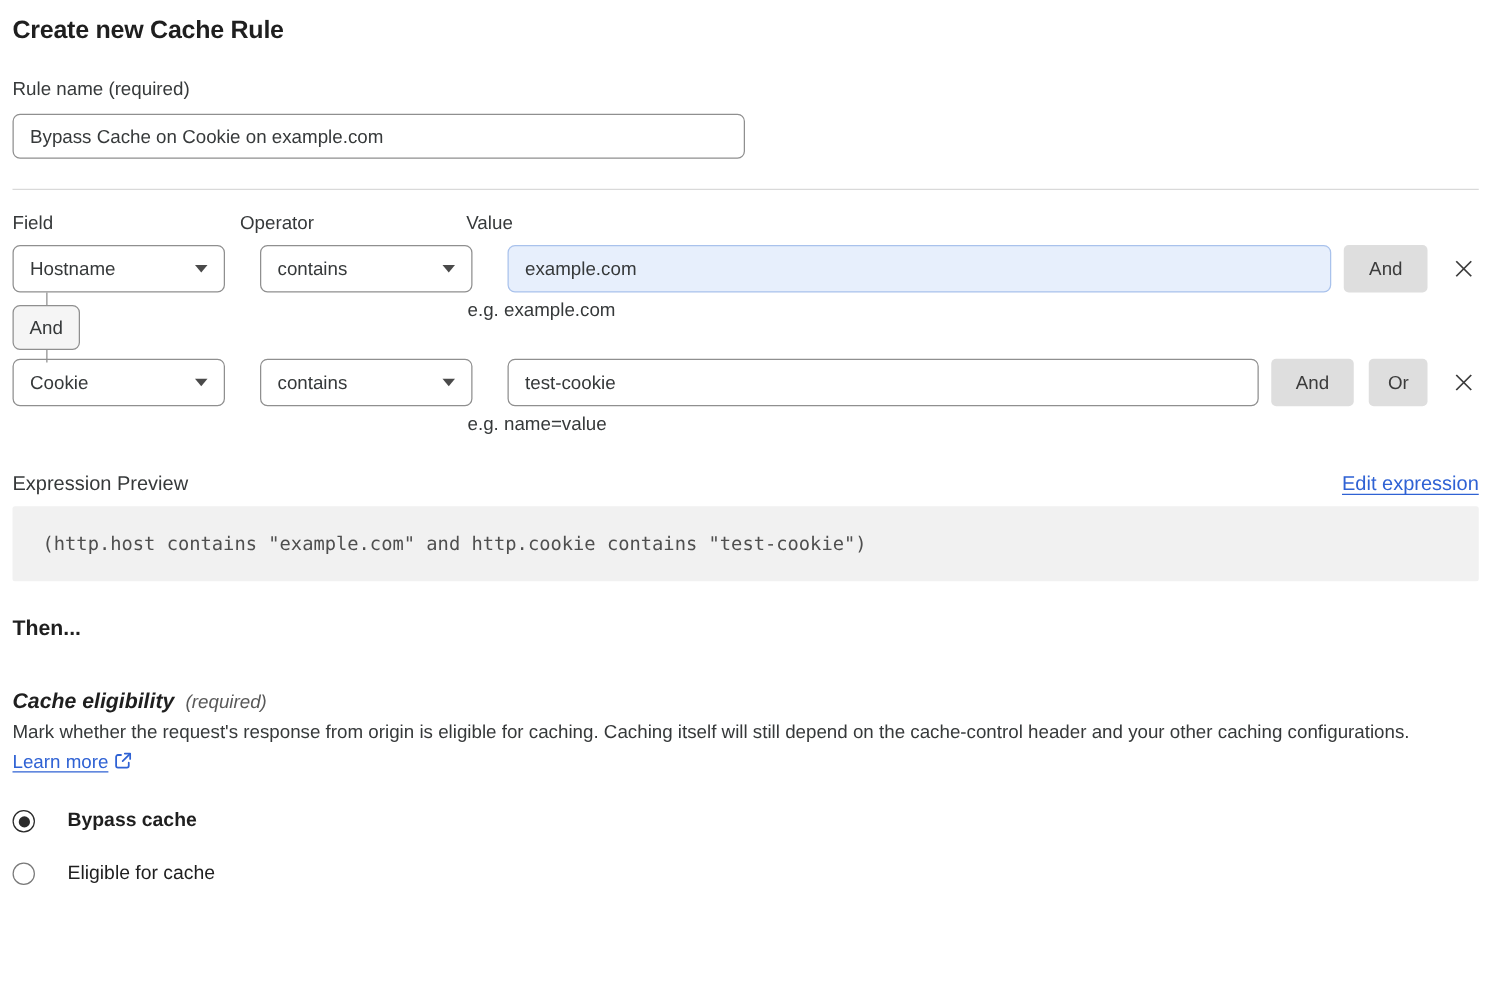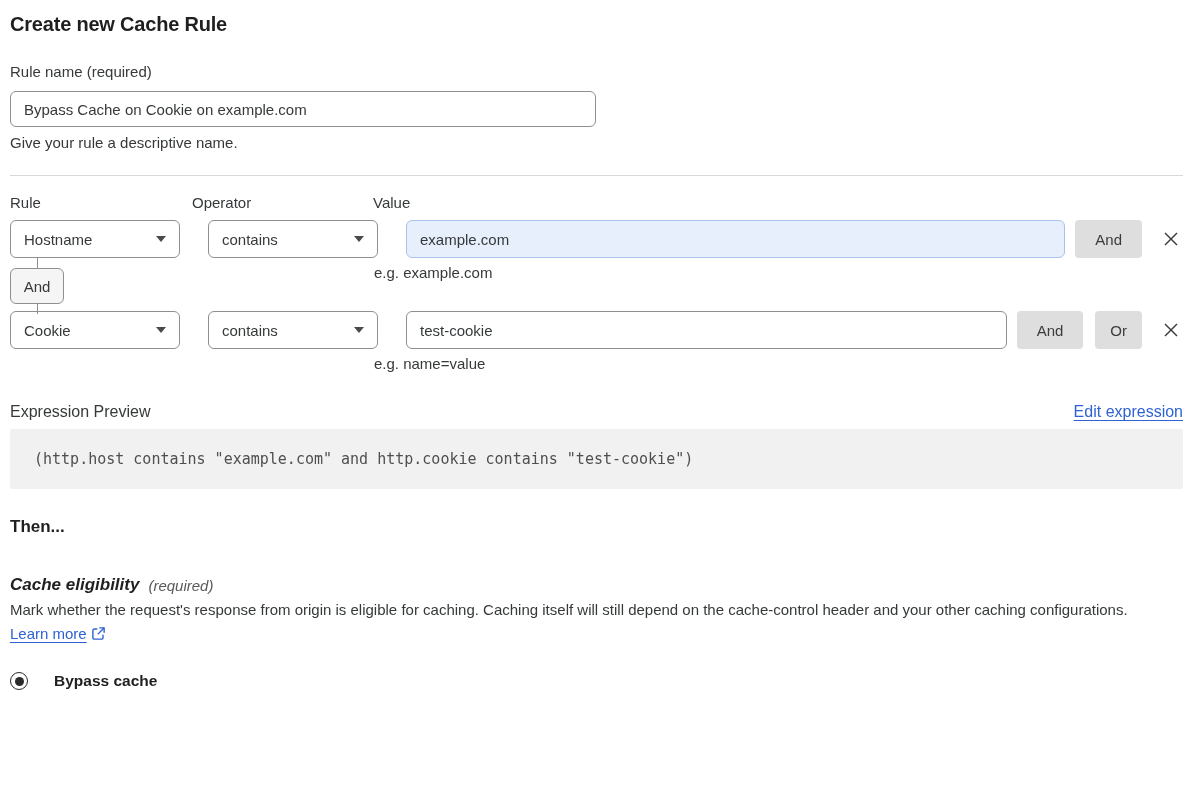--- a/index.html
+++ b/index.html
@@ -138,28 +138,27 @@
 </head>
 <body>
 
 <div class="page">
 
   <h1 class="page-title">Create new Cache Rule</h1>
 
   <div class="rule-name-section">
     <div class="field-label">Rule name (required)</div>
     <input class="text-input" type="text" value="Bypass Cache on Cookie on example.com" style="">
-    <div class="help-text">Give your rule a descriptive name.</div>
   </div>
 
   <hr class="divider">
 
 
   <div class="col-labels">
-    <div class="col-label-field">Rule</div>
+    <div class="col-label-field">Field</div>
     <div class="col-label-operator">Operator</div>
     <div>Value</div>
   </div>
 
   <div class="cond-rows">
 
     <div class="cond-block">
       <div class="cond-row">
         <div class="select">
           <span>Hostname</span>
@@ -233,14 +232,18 @@
           <path d="M9.4 2H14v4.6" fill="none" stroke="#2f62d4" stroke-width="1.5" stroke-linecap="round" stroke-linejoin="round"></path>
           <path d="M13.6 2.4 7.6 8.4" stroke="#2f62d4" stroke-width="1.5" stroke-linecap="round"></path>
         </svg></span>
   </div>
 
   <div class="radio-option">
     <span class="radio-circle selected"></span>
     <span class="radio-label bold">Bypass cache</span>
   </div>
 
+  <div class="radio-option">
+    <span class="radio-circle unselected"></span>
+    <span class="radio-label">Eligible for cache</span>
+  </div>
 
 </div>
 
 </body></html>

